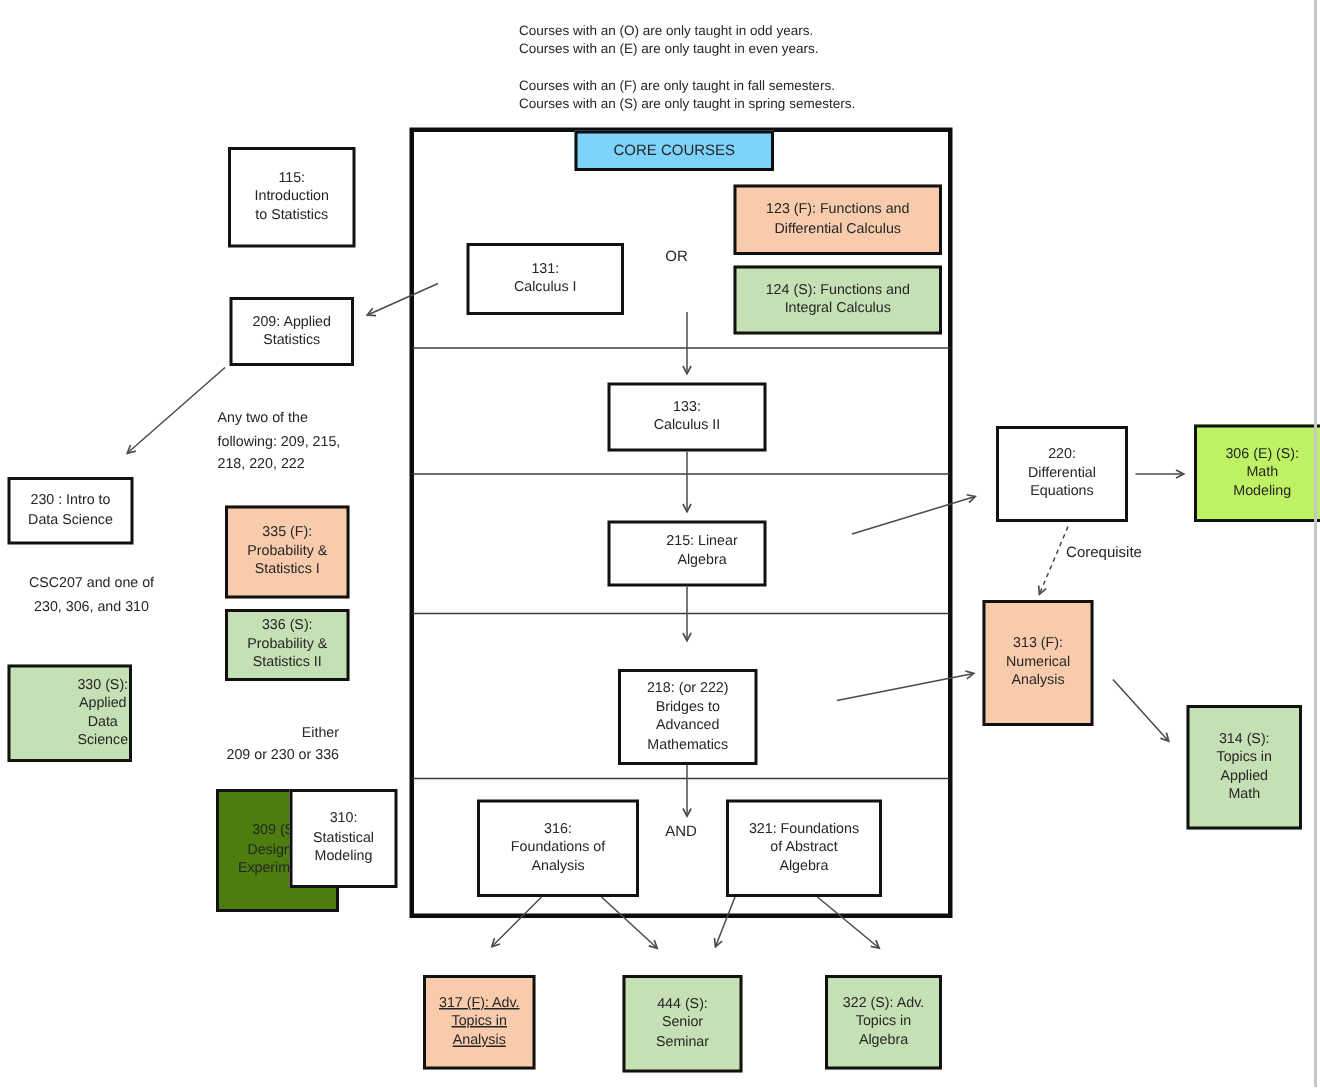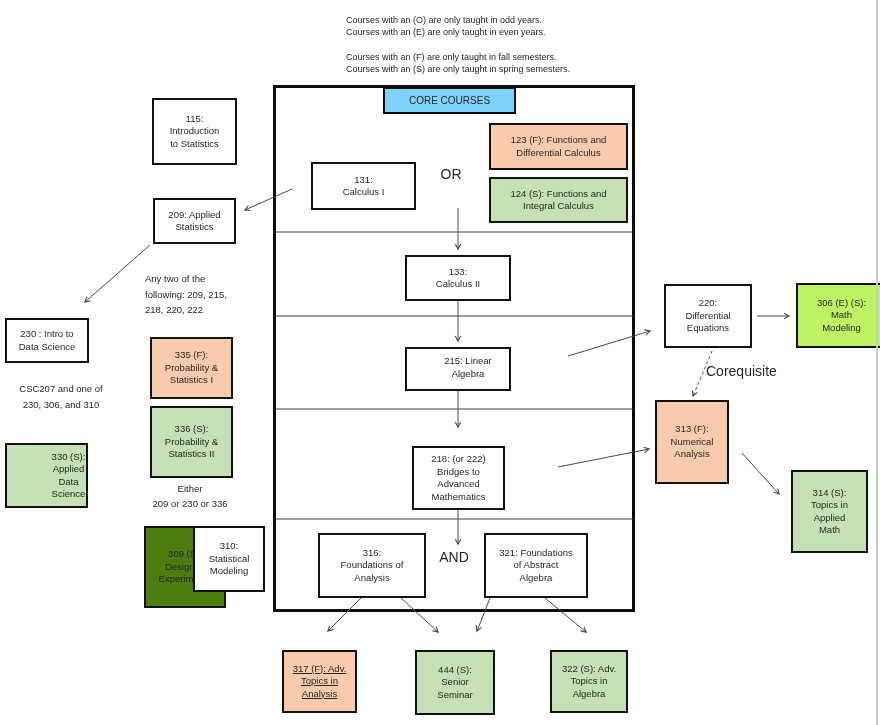--- a/index.html
+++ b/index.html
@@ -9,21 +9,21 @@
   svg.layer{pointer-events:none;}
   .cbox{position:absolute;box-sizing:border-box;border:2.5px solid #111;background:#fff;
         display:flex;align-items:center;justify-content:center;text-align:center;
         font-size:9.5px;line-height:12.5px;white-space:pre-line;z-index:3;}
   .cbox.top-align{align-items:flex-start;padding-top:6px;padding-left:20px;}
   .corebox{position:absolute;box-sizing:border-box;border:3px solid #0d0d0d;background:transparent;z-index:1;}
   .coretitle{position:absolute;box-sizing:border-box;border:2.5px solid #0d0d0d;background:#7dd3fc;
         display:flex;align-items:center;justify-content:center;font-size:10px;z-index:4;}
   .note{position:absolute;font-size:9px;line-height:12.3px;white-space:pre-line;z-index:2;}
   .fnote{position:absolute;font-size:9.5px;line-height:15.5px;white-space:pre-line;z-index:2;}
-  .lbl{position:absolute;font-size:14px;text-align:center;z-index:2;}
+  .lbl{position:absolute;font-size:10px;text-align:center;z-index:2;}
   .edge{position:absolute;top:0;right:2px;width:2px;height:725px;background:#c7c7c7;z-index:5;}
 </style>
 </head>
 <body>
 
 <div class="canvas">
 
   <div class="note" style="left:346px;top:14px;">Courses with an (O) are only taught in odd years.
 Courses with an (E) are only taught in even years.</div>
   <div class="note" style="left:346px;top:51px;">Courses with an (F) are only taught in fall semesters.
@@ -69,21 +69,21 @@
   <div class="cbox" style="left:152px;top:98px;width:85px;height:67px;">115:
 Introduction
 to Statistics</div>
   <div class="cbox" style="left:153px;top:198px;width:83px;height:46px;">209: Applied
 Statistics</div>
   <div class="cbox" style="left:5px;top:318px;width:84px;height:45px;">230 : Intro to
 Data Science</div>
   <div class="cbox" style="left: 150px; top: 337px; width: 83px; height: 62px; background-color: rgb(248, 203, 173);">335 (F):
 Probability &amp;
 Statistics I</div>
-  <div class="cbox" style="left: 150px; top: 406px; width: 83px; height: 72px; background-color: rgb(197, 224, 180);">336 (S):
+  <div class="cbox" style="left: 150px; top: 406px; width: 83px; height: 48px; background-color: rgb(197, 224, 180);">336 (S):
 Probability &amp;
 Statistics II</div>
   <div class="cbox" style="left: 5px; top: 443px; width: 83px; height: 65px; background-color: rgb(197, 224, 180); padding-left: 44px;">330 (S):
 Applied Data
 Science</div>
   <div class="cbox" style="left: 108px; top: 526px; width: 82px; height: 82px; background-color: #4d7c0f; margin-left: 36px;">309 (S):
 Design of
 Experiments</div>
   <div class="cbox" style="left:193px;top:526px;width:72px;height:66px;">310:
 Statistical
@@ -134,17 +134,17 @@
 Algebra</div>
 
   <div class="lbl" style="left:437px;top:166px;width:28px;">OR</div>
   <div class="lbl" style="left:437px;top:549px;width:34px;">AND</div>
   <div class="lbl" style="left:706px;top:363px;width:60px;">Corequisite</div>
   <div class="fnote" style="left:145px;top:271px;width:100px;text-align:left;">Any two of the
 following: 209, 215,
 218, 220, 222</div>
   <div class="fnote" style="left:14px;top:381px;width:94px;text-align:center;">CSC207 and one of
 230, 306, and 310</div>
-  <div class="fnote" style="left:140px;top:482px;width:100px;text-align:center;line-height:14.5px;">Either
+  <div class="fnote" style="left:126px;top:482px;width:100px;text-align:right;line-height:14.5px;">Either
 209 or 230 or 336</div>
 
   <div class="edge"></div>
 </div>
 
 </body></html>

